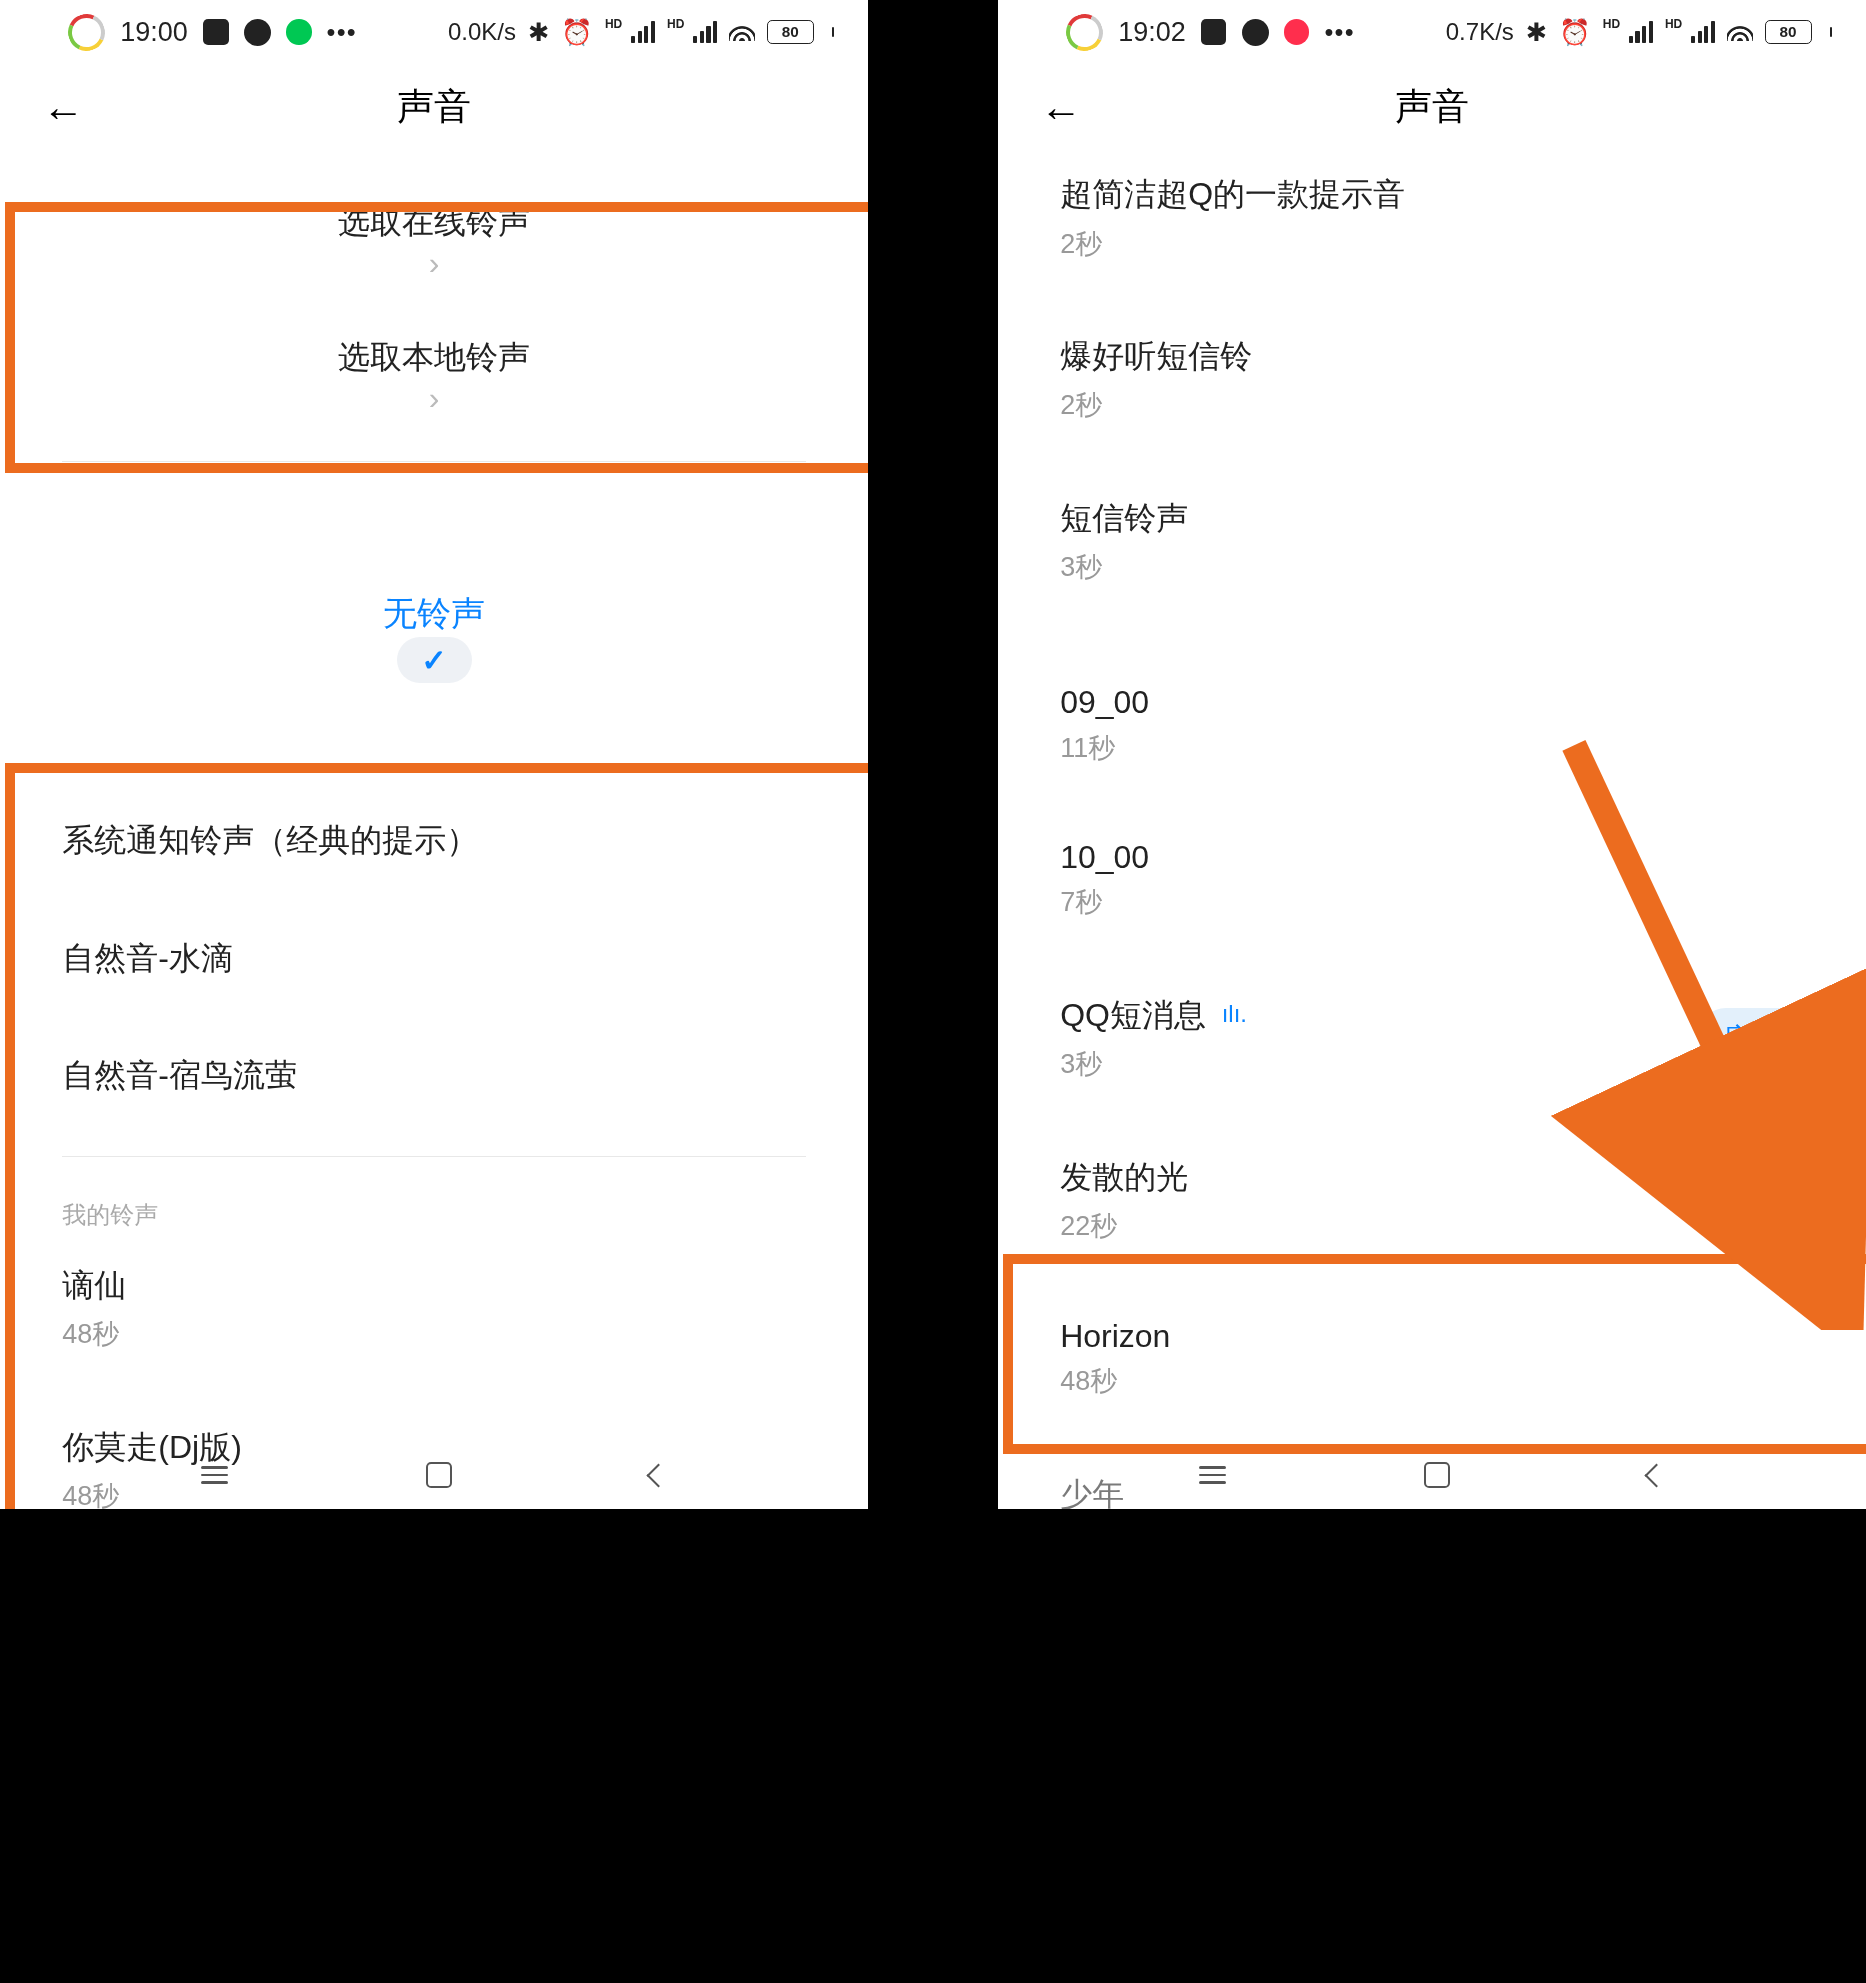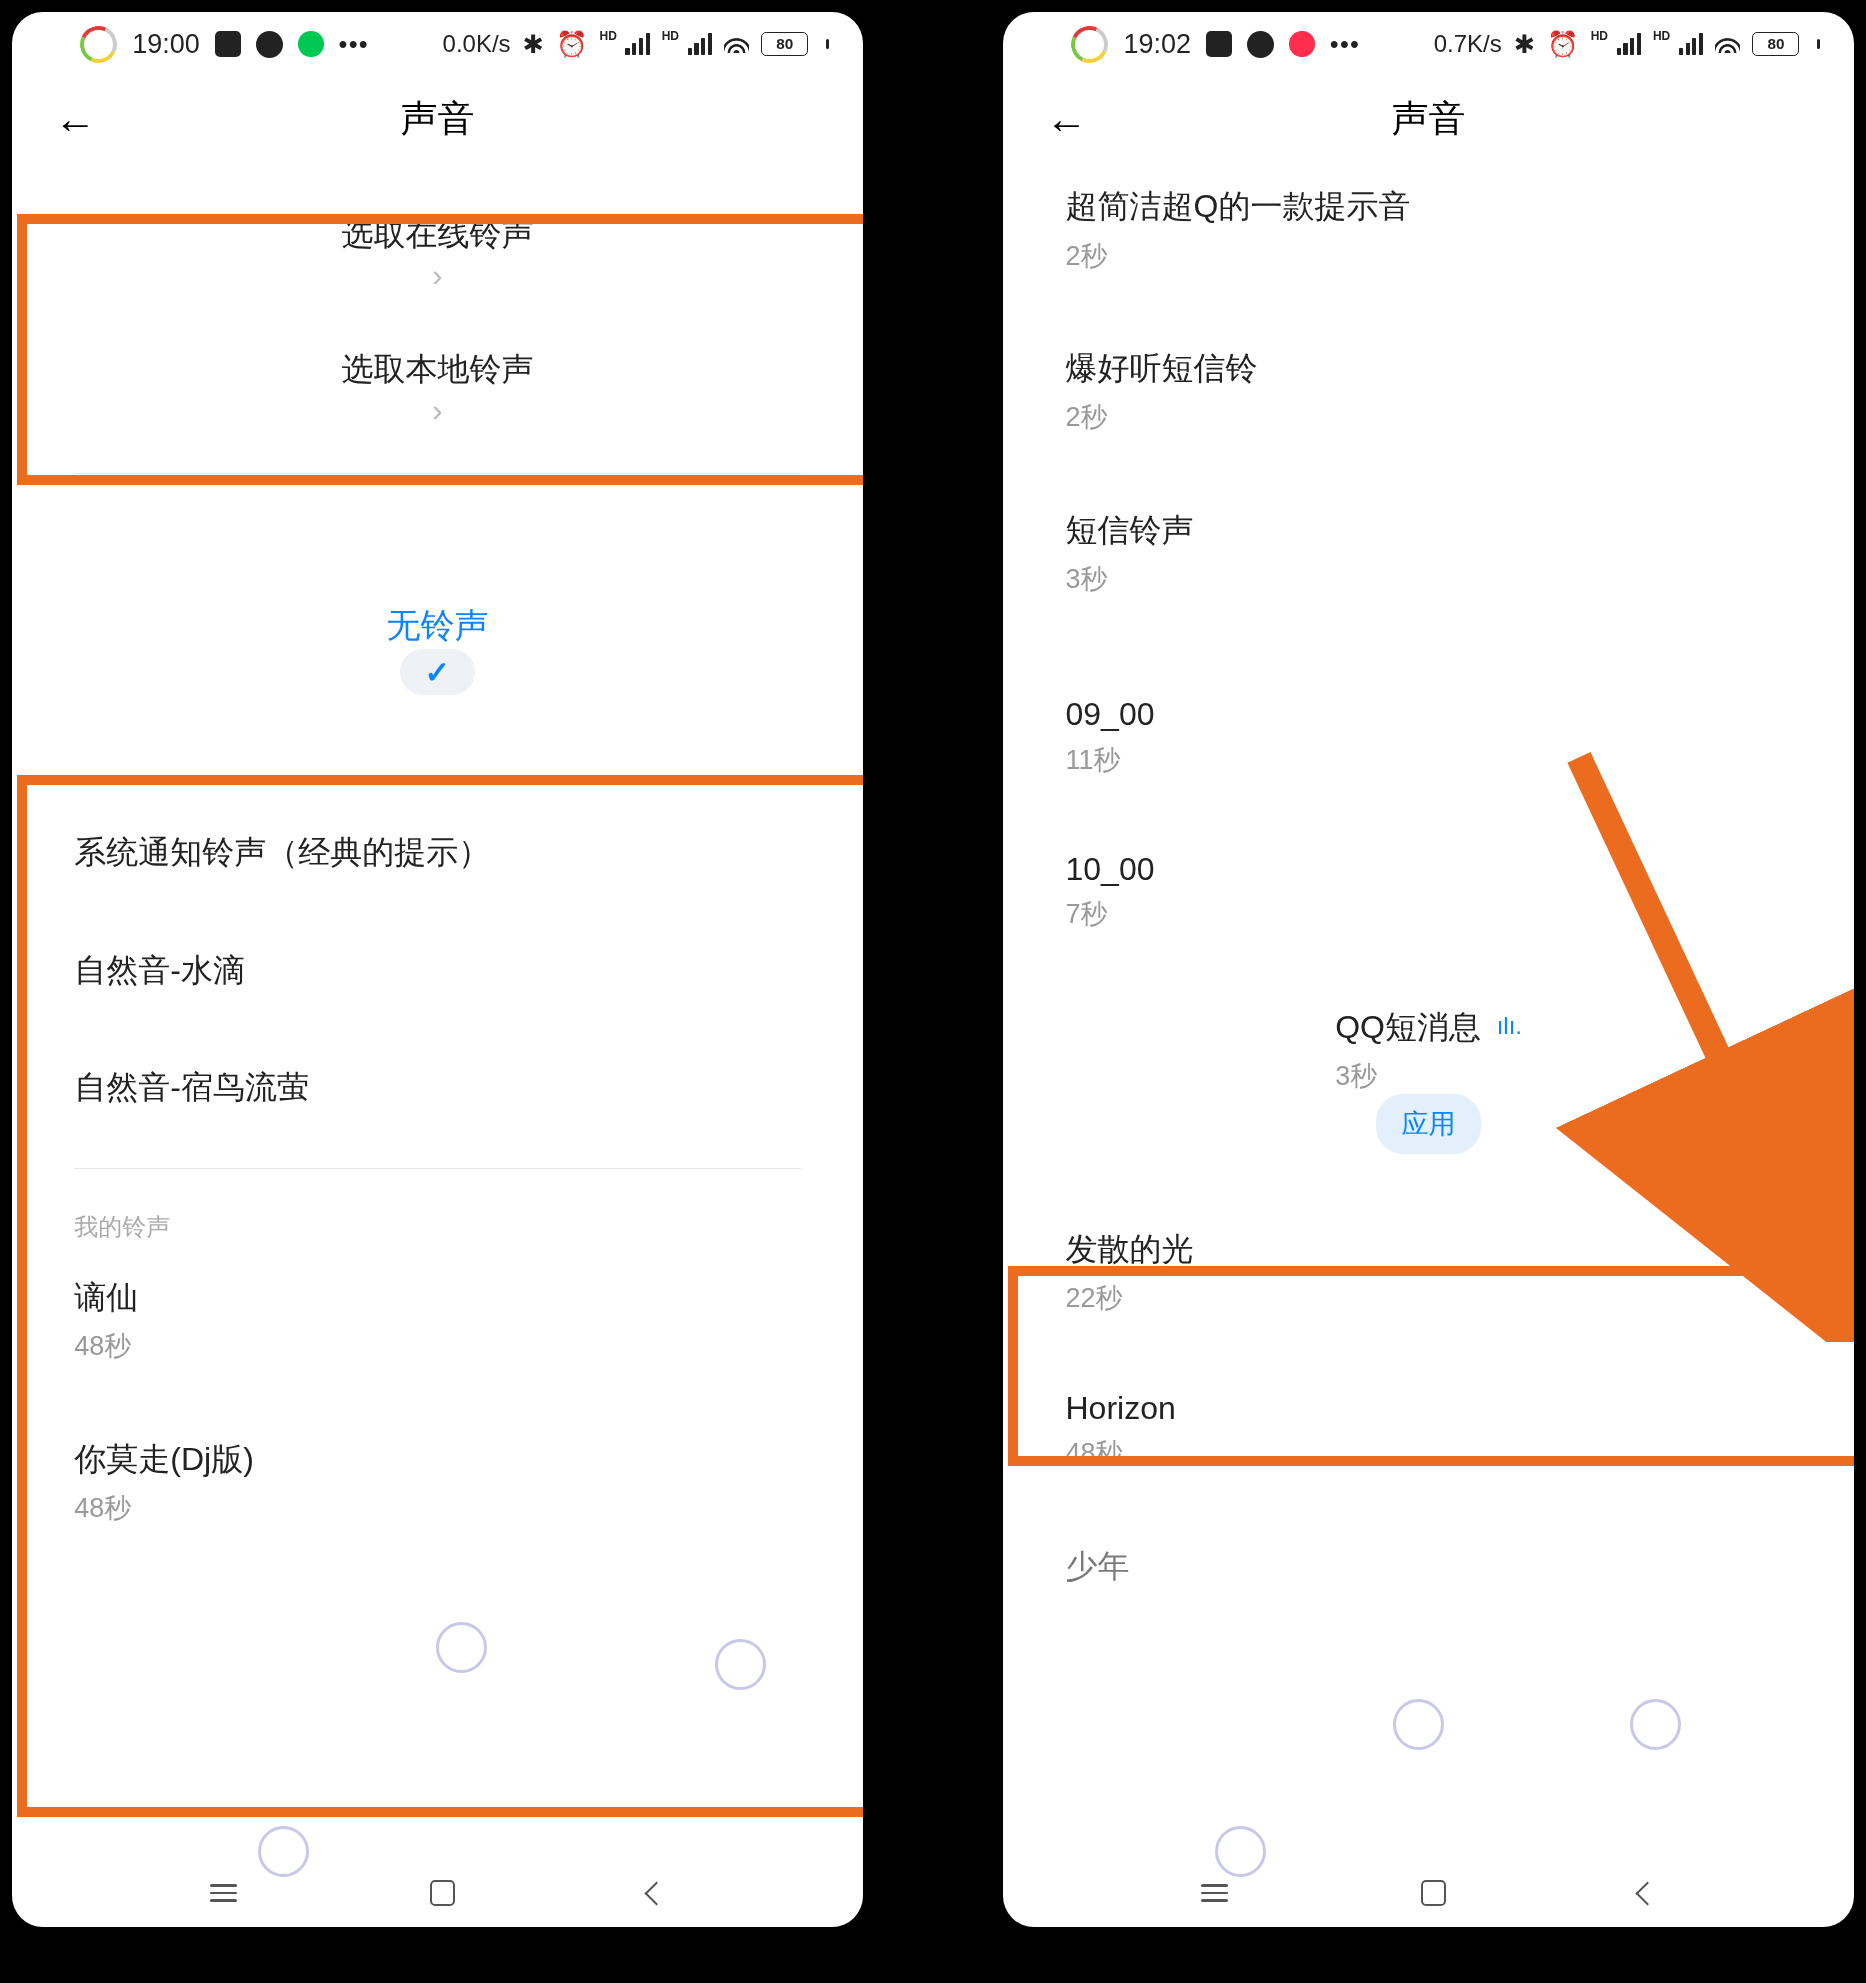--- a/index.html
+++ b/index.html
@@ -6,26 +6,25 @@
 body {
   width: 1866px;
   height: 1983px;
   background: #000;
   font-family: -apple-system, "Helvetica Neue", Arial, sans-serif;
   display: flex;
   position: relative;
 }
 .phone {
   width: 900px;
-  height: 1915px;
+  height: 1509px;
   background: #fff;
   position: relative;
-  margin: 12px;
+  margin: 0;
   overflow: hidden;
-  border-radius: 31px;
 }
 .phone-left { margin-right: 66px; }
 .divider-black {
   width: 66px;
   height: 1983px;
   background: #000;
 }
 
 
 .status-bar {
@@ -133,21 +132,21 @@
 .list-item { padding: 24px 42px; }
 .list-item .title { font-size: 32px; color: #222; }
 .list-item .sub { font-size: 27px; color: #999; margin-top: 8.5px; }
 
 .apply-btn {
   background: #e3f0fb; color: #0a84ff;
   font-size: 27px; padding: 12px 25.4px; border-radius: 27px;
   font-weight: 500;
 }
 .playing-icon { color: #0a84ff; margin-left: 12px; font-size: 24px; vertical-align: 3.4px; }
-.item-row-flex { display: flex; align-items: center; justify-content: space-between; flex-direction: column; }
+.item-row-flex { display: flex; align-items: center; justify-content: space-between; }
 
 
 .highlight-box {
   position: absolute;
   border: 10.2px solid #ec6c1f;
   box-sizing: border-box;
   pointer-events: none;
   z-index: 5;
 }
 .hl-left-1 { left: 5.1px; top: 202px; width: 890px; height: 271px; }

